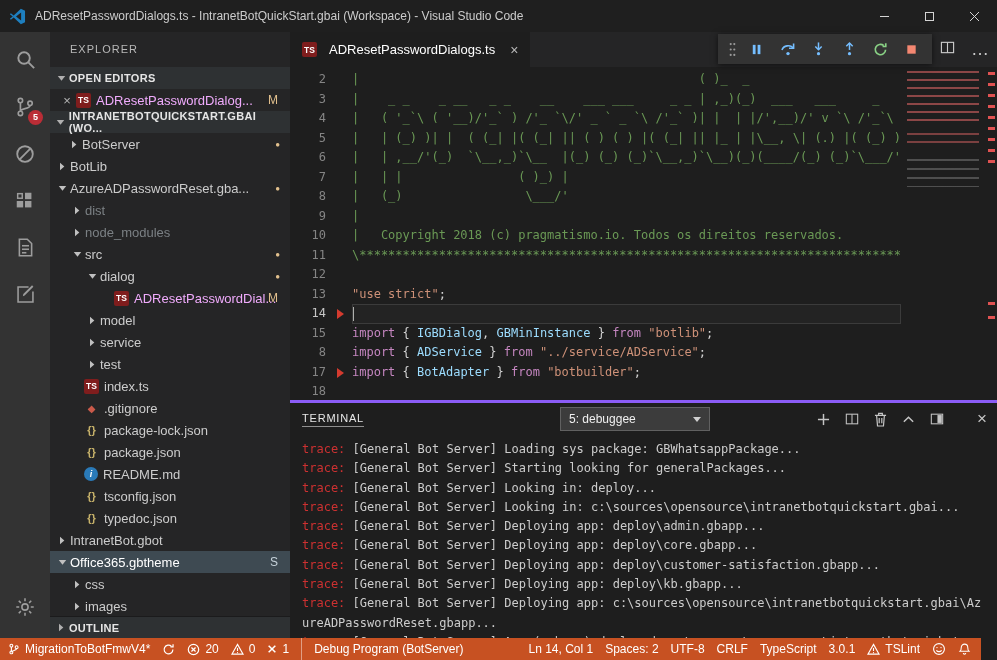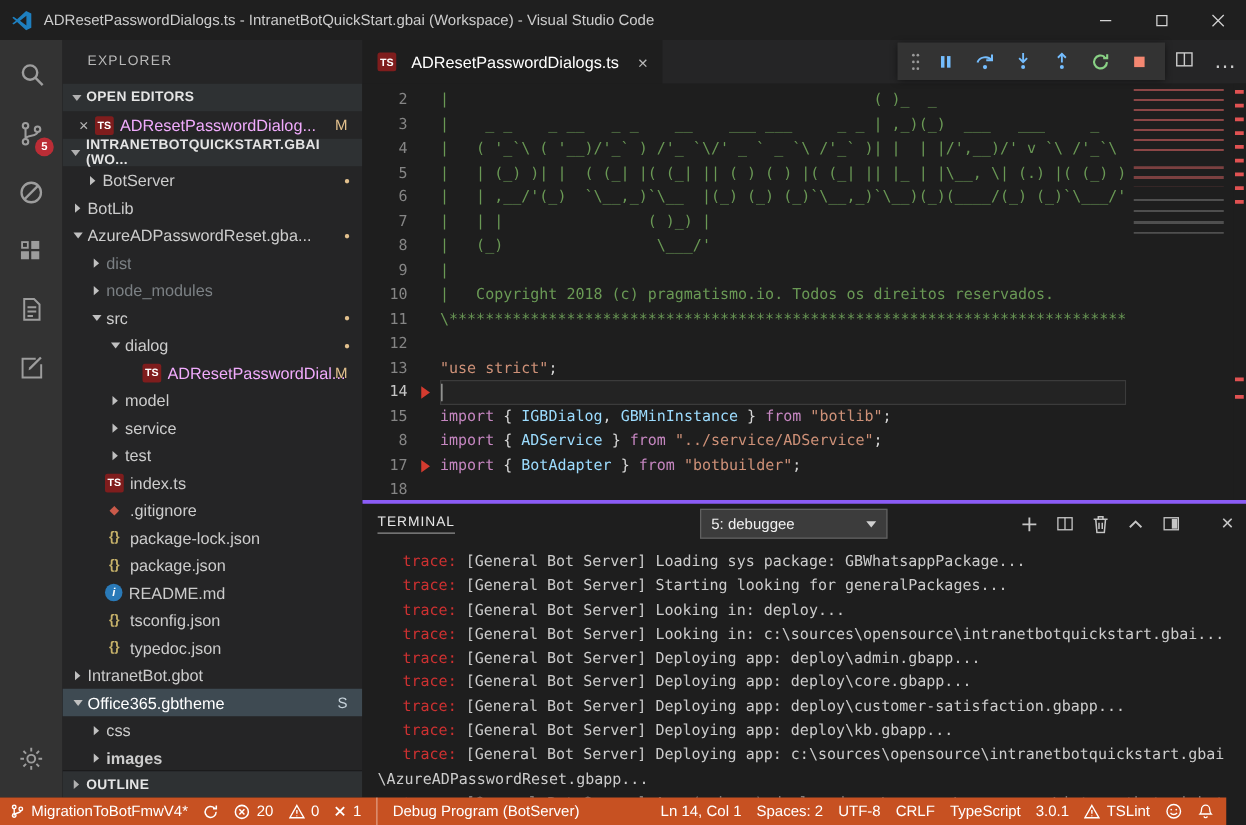--- a/index.html
+++ b/index.html
@@ -81,21 +81,21 @@
   .terminal { height:238px; flex-shrink:0; background:#1e1e1e; border-top:3px solid #8b5cf6; display:flex; flex-direction:column; position:relative; }
   .term-header { height:32px; flex-shrink:0; display:flex; align-items:center; padding:0 12px; position:relative; }
   .term-title { font-size:11px; letter-spacing:.8px; color:#e7e7e7; padding-bottom:2px; border-bottom:1px solid rgba(255,255,255,.5); }
   .term-select { position:absolute; left:270px; top:4px; width:150px; height:24px; background:#3c3c3c; border:1px solid #616161; display:flex; align-items:center; padding:0 8px; font-size:12px; color:#f0f0f0; }
   .caret { margin-left:auto; width:0; height:0; border-left:4px solid transparent; border-right:4px solid transparent; border-top:5px solid #d0d0d0; }
   #term-actions { position:absolute; right:10px; top:0; height:32px; display:flex; align-items:center; gap:15px; color:#c5c5c5; }
   .term-btn { display:flex; align-items:center; }
   .term-close { margin-left:18px; }
   .term-close .ic-text { font-size:17px; line-height:12px; }
   .term-body { flex:1; overflow:hidden; padding:5px 12px 0; white-space:pre-wrap; word-break:break-all; color:#cccccc; font-family:"DejaVu Sans Mono","Liberation Mono",monospace; font-size:12px; line-height:19.3px; }
-  .trace { color:#cd3131;margin-left:20px; }
+  .trace { color:#cd3131; }
 
   
   .statusbar { position:absolute; left:0; right:16px; bottom:0; height:22px; display:flex; align-items:center; color:#ffffff; font-size:12px; }
   #sb-left { display:flex; height:100%; align-items:center; padding-left:2px; }
   #sb-right { margin-left:auto; display:flex; height:100%; align-items:center; padding-right:4px; }
   .sb-item { display:flex; align-items:center; gap:5px; padding:0 6px; height:100%; }
   .sb-item.sep { border-left:1px solid rgba(255,255,255,.45); margin-left:6px; padding-left:12px; }
 
   .ic { display:inline-flex; align-items:center; justify-content:center; }
   .ic svg { display:block; }
@@ -367,21 +367,21 @@
             <span class="right-badge">S</span>
           </div>
           <div class="row" style="padding-left: 19px;">
             <span class="ic twisty">
               <svg width="8" height="9" viewBox="0 0 8 9">
                 <path d="M2 0.8l4.3 3.7L2 8.2z" fill="currentColor"></path>
               </svg>
             </span>
             <span class="label">css</span>
           </div>
-          <div class="row" style="padding-left: 19px; font-weight: bold;">
+          <div class="row" style="padding-left: 19px;">
             <span class="ic twisty">
               <svg width="8" height="9" viewBox="0 0 8 9">
                 <path d="M2 0.8l4.3 3.7L2 8.2z" fill="currentColor"></path>
               </svg>
             </span>
             <span class="label">images</span>
           </div>
         </div>
       <div class="section-header outline-header">
         <span class="ic">

